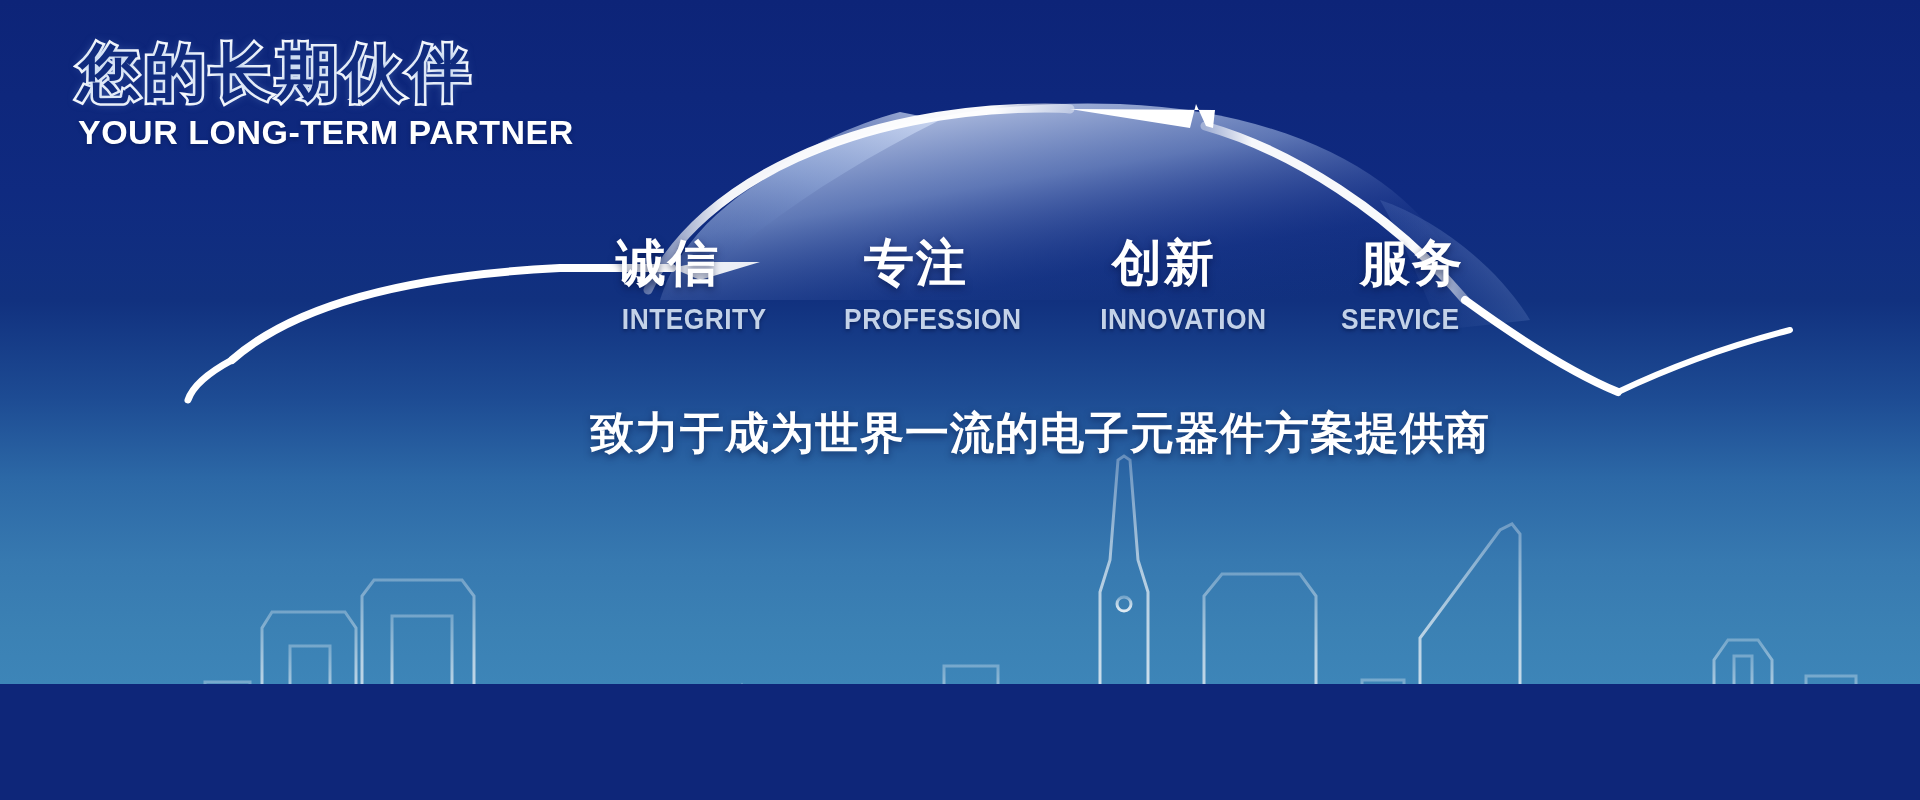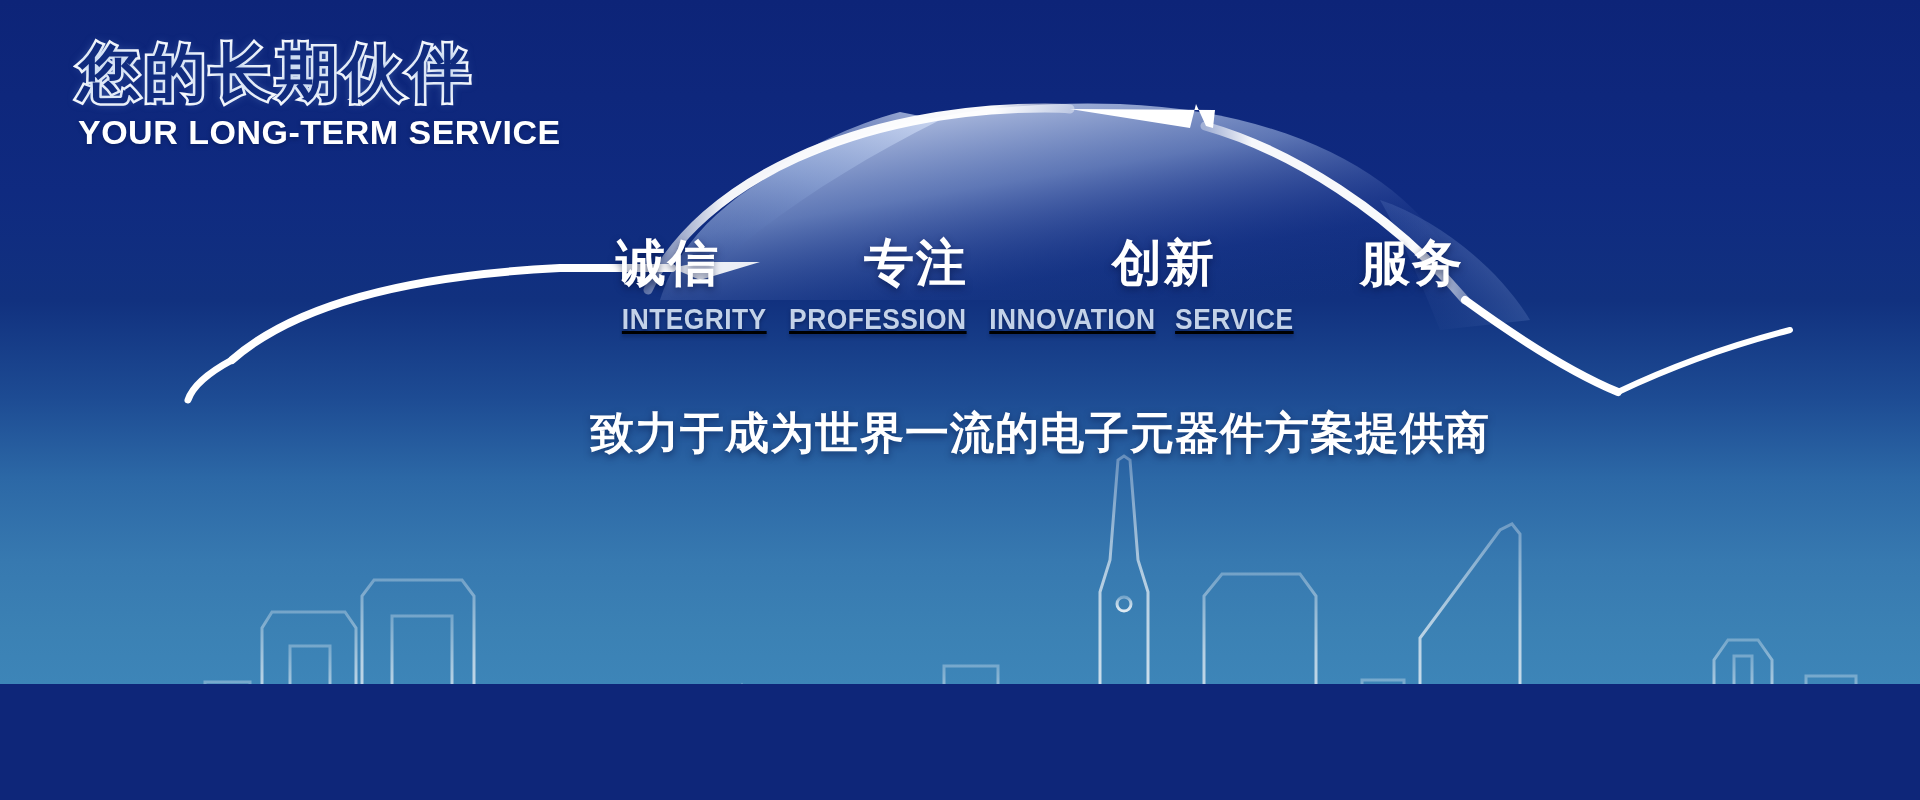--- a/index.html
+++ b/index.html
@@ -64,22 +64,22 @@
     display:flex;justify-content:space-between;align-items:flex-end;
     padding:0 6px;
   }
   .value-cn{
     font-size:50px;font-weight:bold;color:#ffffff;letter-spacing:2px;
     text-shadow:0 3px 7px rgba(0,15,60,.55);
     line-height:1;
     white-space:nowrap;
   }
   #values-en{
-    display:flex;justify-content:flex-start;align-items:baseline;
-    margin-top:14px;padding:0 2px;text-decoration:underline;
+    display:flex;justify-content:space-between;align-items:baseline;
+    margin-top:14px;padding:0 2px;
   }
   .value-en{
     font-size:30px;font-weight:bold;color:#c3d2e8;
     letter-spacing:.5px;
     transform:scaleX(.88);transform-origin:center;
     white-space:nowrap;
     text-shadow:0 2px 4px rgba(0,15,60,.5);
   }
 
   
@@ -232,21 +232,21 @@
     <path d="M672 268 L 700 262 L 760 262 L 700 280 Z" fill="#ffffff" opacity="0.9"></path>
 
     <path d="M232 360 C 206 374, 192 388, 188 400" fill="none" stroke="#ffffff" stroke-width="7" stroke-linecap="round"></path>
 
     <path d="M1465 300 C 1520 340, 1570 372, 1618 392" fill="none" stroke="#ffffff" stroke-width="8" stroke-linecap="round"></path>
     <path d="M1618 392 C 1660 372, 1720 348, 1790 330" fill="none" stroke="#ffffff" stroke-width="6" stroke-linecap="round"></path>
   </svg>
 
   <div id="heading-block">
     <div id="headline-cn">您的长期伙伴</div>
-    <div id="headline-en">YOUR LONG-TERM SERVICE</div>
+    <div id="headline-en">YOUR LONG-TERM PARTNER</div>
   </div>
 
   <div id="values-block">
     <div id="values-cn">
       <span class="value-cn">诚信</span>
       <span class="value-cn">专注</span>
       <span class="value-cn">创新</span>
       <span class="value-cn">服务</span>
     </div>
     <div id="values-en">

